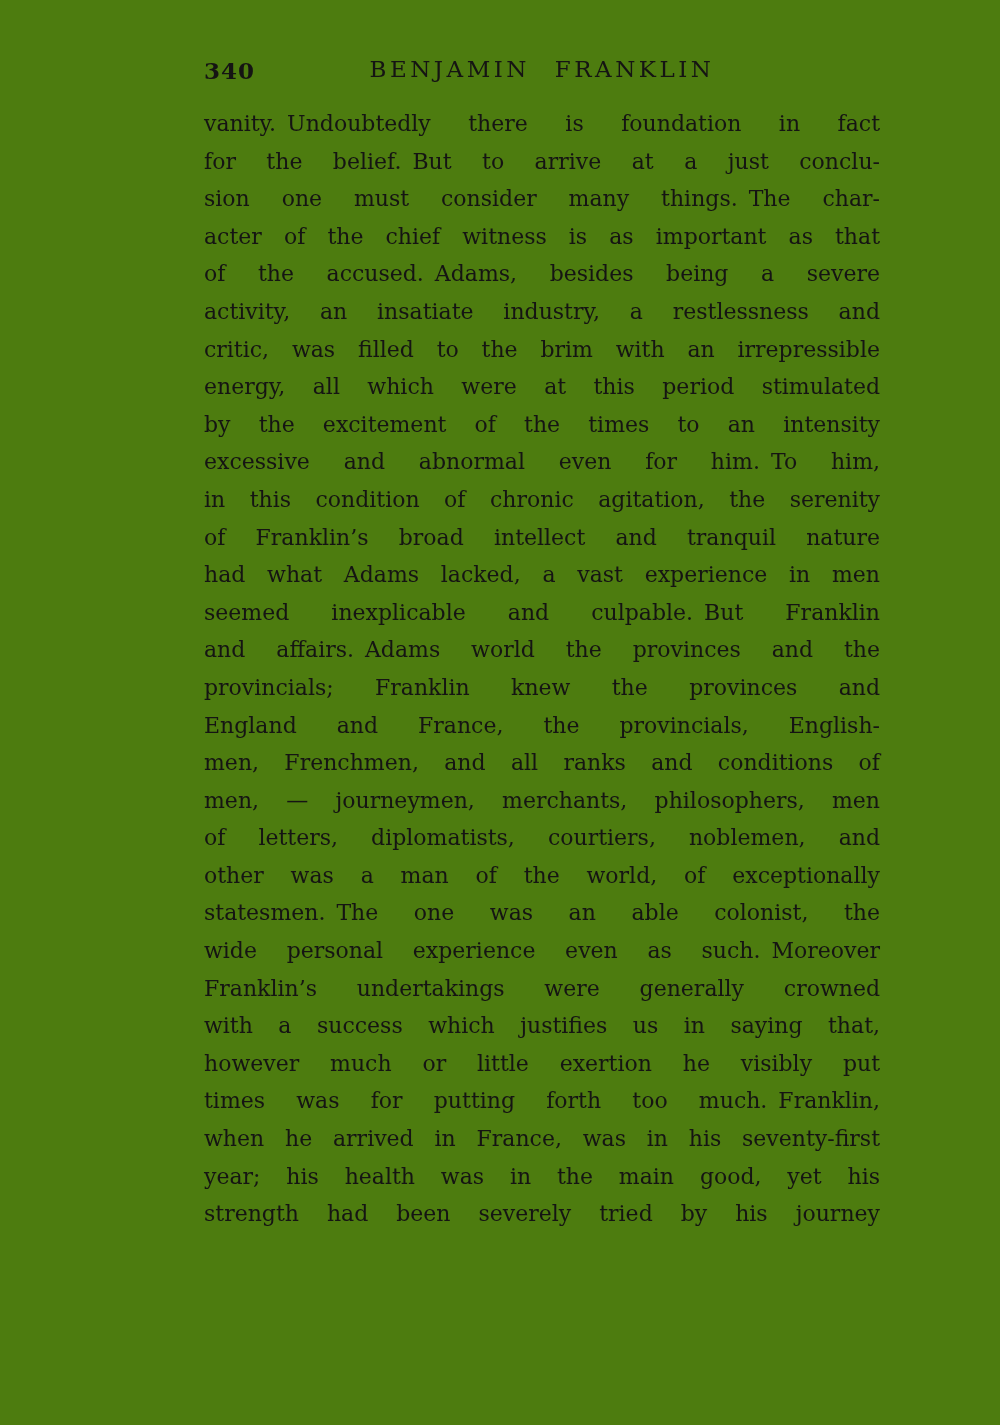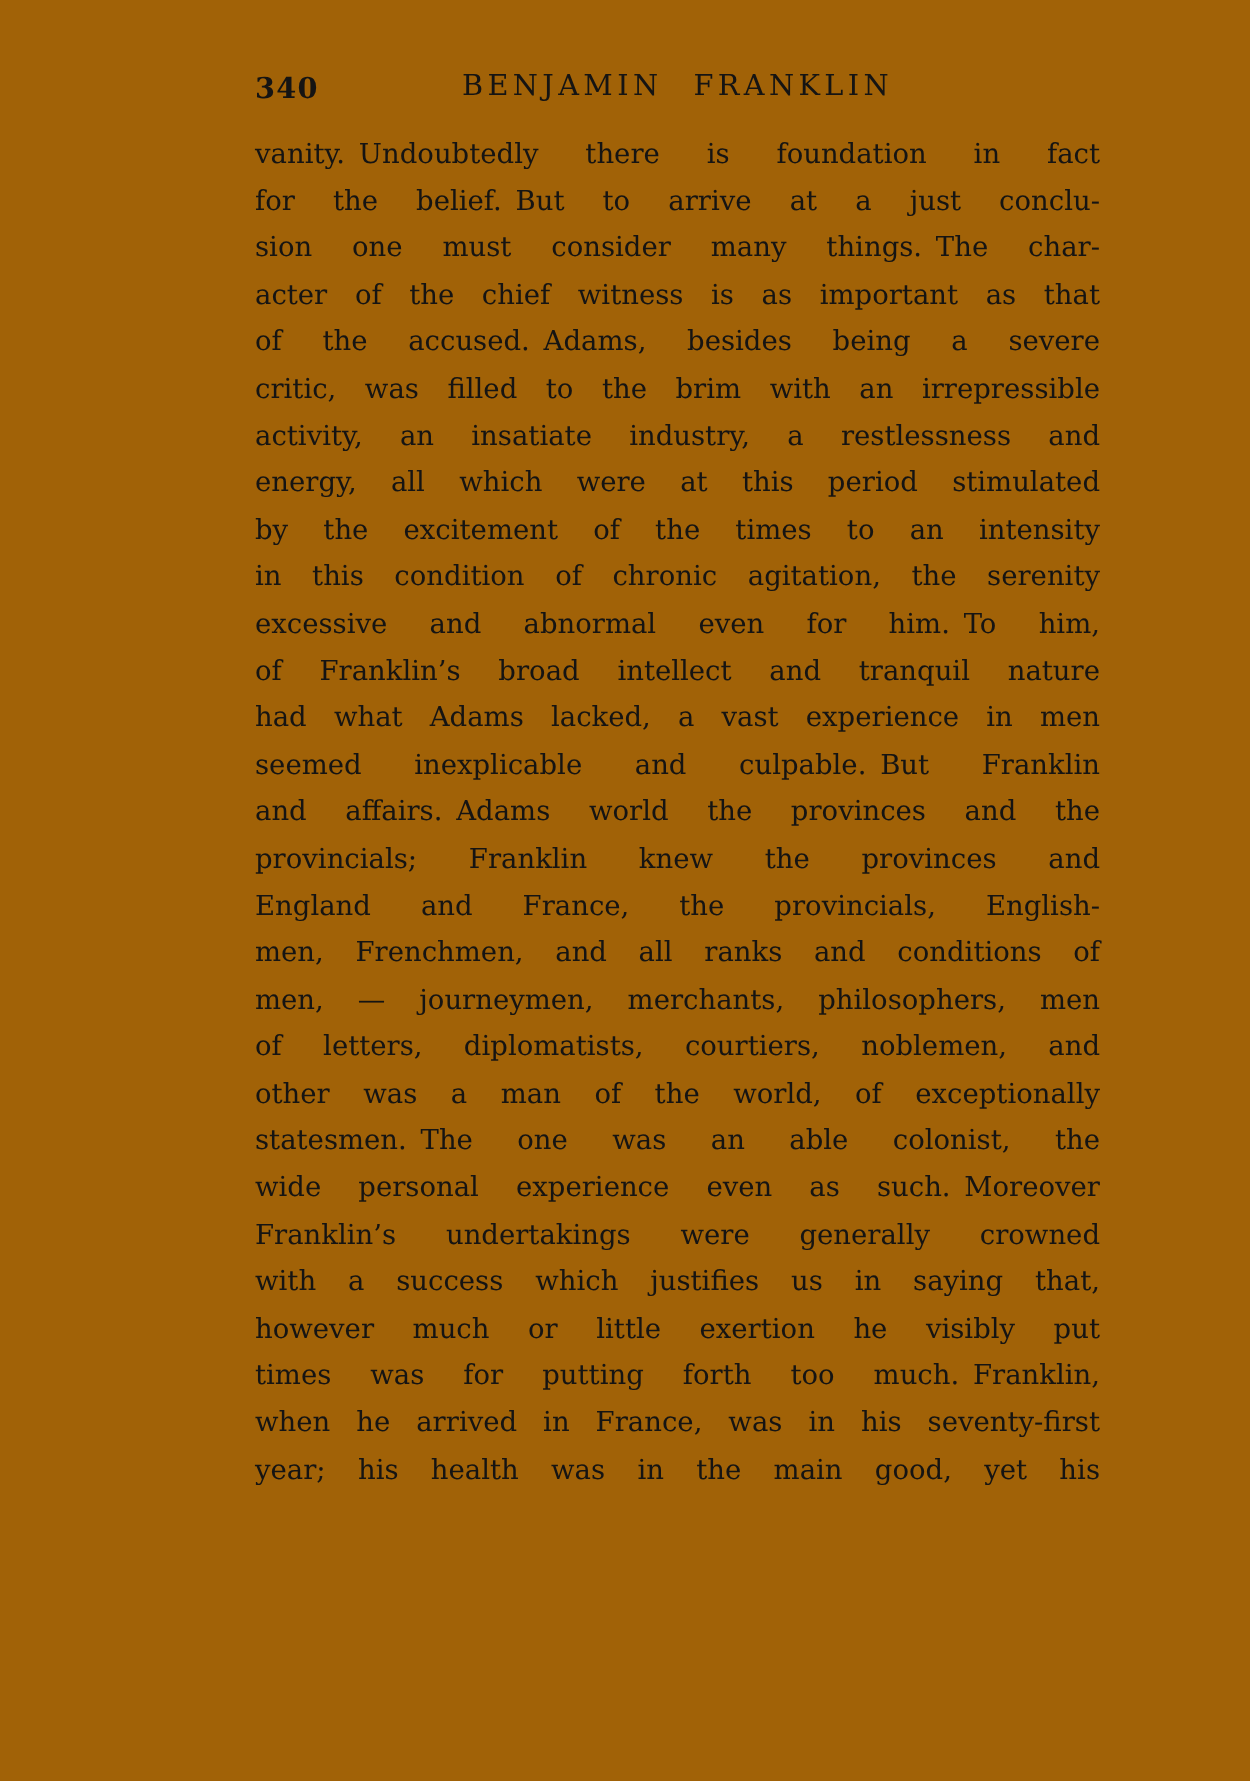--- a/index.html
+++ b/index.html
@@ -4,21 +4,21 @@
 <style>
   html, body {
     margin: 0;
     padding: 0;
     background: #ffffff;
   }
   .page {
     position: relative;
     width: 1000px;
     height: 1425px;
-    background: #a16207;
+    background: #4d7c0f;
     color: #151413;
     font-family: "DejaVu Serif", "Liberation Serif", serif;
     overflow: hidden;
   }
   .running-head {
     position: absolute;
     left: 204px;
     top: 56px;
     width: 676px;
     height: 32px;
@@ -60,38 +60,39 @@
   <header class="running-head">
     <span class="folio">340</span>
     <span class="head-title">BENJAMIN FRANKLIN</span>
   </header>
   <main class="text-block">
     <div class="line">vanity. Undoubtedly there is foundation in fact</div>
     <div class="line">for the belief. But to arrive at a just conclu-</div>
     <div class="line">sion one must consider many things. The char-</div>
     <div class="line">acter of the chief witness is as important as that</div>
     <div class="line">of the accused. Adams, besides being a severe</div>
+    <div class="line">activity, an insatiate industry, a restlessness and</div>
     <div class="line">critic, was filled to the brim with an irrepressible</div>
-    <div class="line">activity, an insatiate industry, a restlessness and</div>
     <div class="line">energy, all which were at this period stimulated</div>
     <div class="line">by the excitement of the times to an intensity</div>
+    <div class="line">excessive and abnormal even for him. To him,</div>
     <div class="line">in this condition of chronic agitation, the serenity</div>
-    <div class="line">excessive and abnormal even for him. To him,</div>
     <div class="line">of Franklin’s broad intellect and tranquil nature</div>
     <div class="line">had what Adams lacked, a vast experience in men</div>
     <div class="line">seemed inexplicable and culpable. But Franklin</div>
     <div class="line">and affairs. Adams world the provinces and the</div>
     <div class="line">provincials; Franklin knew the provinces and</div>
     <div class="line">England and France, the provincials, English-</div>
     <div class="line">men, Frenchmen, and all ranks and conditions of</div>
     <div class="line">men, — journeymen, merchants, philosophers, men</div>
     <div class="line">of letters, diplomatists, courtiers, noblemen, and</div>
     <div class="line">other was a man of the world, of exceptionally</div>
     <div class="line">statesmen. The one was an able colonist, the</div>
     <div class="line">wide personal experience even as such. Moreover</div>
     <div class="line">Franklin’s undertakings were generally crowned</div>
     <div class="line">with a success which justifies us in saying that,</div>
     <div class="line">however much or little exertion he visibly put</div>
     <div class="line">times was for putting forth too much. Franklin,</div>
     <div class="line">when he arrived in France, was in his seventy-first</div>
     <div class="line">year; his health was in the main good, yet his</div>
+    <div class="line">strength had been severely tried by his journey</div>
   </main>
 </div>
 
 </body></html>

